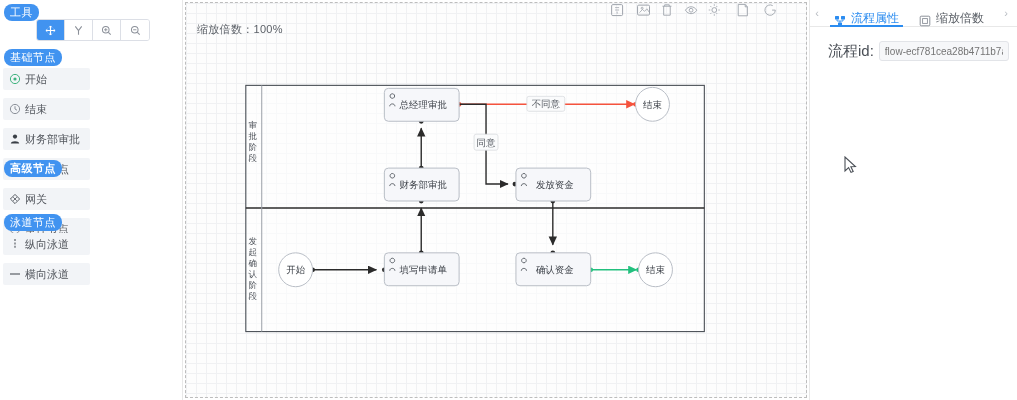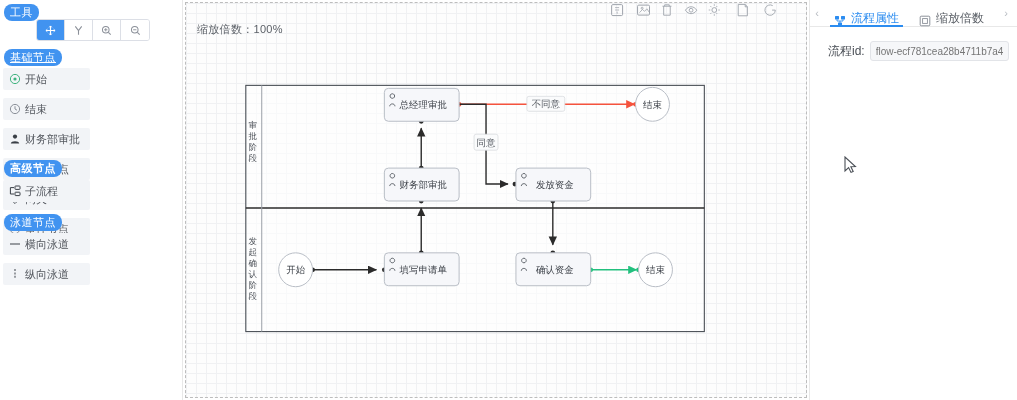--- a/index.html
+++ b/index.html
@@ -27,21 +27,21 @@
     background: #fff;
   }
   .tool-btn {
     width: 28px; height: 20px; display: flex; align-items: center; justify-content: center;
     border-right: 1px solid #dcdfe6; background: #fff; cursor: pointer;
   }
   .tool-btn:last-child { border-right: none; }
   .tool-btn.active { background: #4193f0; }
   .tool-btn svg { display: block; }
 
-  #basic-badge  { position: absolute; left: 4px; top: 49px; text-decoration: underline; }
+  #basic-badge  { position: absolute; left: 4px; top: 49px; }
   #adv-badge    { position: absolute; left: 4px; top: 160px; font-weight: bold; }
   #lane-badge   { position: absolute; left: 4px; top: 214px; font-family: Liberation Serif, serif; }
 
   .node-grid { position: absolute; left: 0; width: 183px; display: flex; flex-wrap: wrap; }
   #basic-grid { top: 68px; }
   #adv-grid   { top: 180px; }
   #lane-grid  { top: 233px; }
   .node-item {
     width: 87px; height: 22px; margin: 0 3px 8px 3px;
     background: #f2f4f7; border-radius: 2px;
@@ -83,21 +83,21 @@
   }
   .tab.active { color: #2b8cf0; }
   .tab.active::after {
     content: ""; position: absolute; left: 6px; right: 6px; bottom: 0;
     height: 2px; background: #2b8cf0;
   }
   .tab .tic { width: 12px; height: 12px; display: block; }
   #form-row {
     margin-top: 14px; display: flex; align-items: center; gap: 5px; padding: 0 8px 0 18px;
   }
-  #form-label { font-size: 12px; color: #4a4f56; white-space: nowrap; }
+  #form-label { font-size: 15px; color: #4a4f56; white-space: nowrap; }
   #flowid-input {
     flex: 1 1 auto; height: 20px; border: 1px solid #e2e4e8; border-radius: 3px;
     background: #f6f7f9; font-size: 10px; color: #b7bcc4; padding: 0 5px;
     font-family: "Liberation Sans", sans-serif; outline: none; min-width: 0;
   }
   #cursor { position: absolute; pointer-events: none; z-index: 50; }
 </style>
 </head>
 <body>
 
@@ -172,44 +172,34 @@
       </div>
       <div class="node-item">
         <svg class="ic" viewBox="0 0 12 12">
           <circle cx="6" cy="6" r="4.6" stroke="#8b9099" stroke-width="1" fill="none"></circle>
         </svg>
         <span>事件节点</span>
       </div>
     </div>
 
     <span class="badge" id="adv-badge">高级节点</span>
-    <div class="node-grid" id="adv-grid">
-      <div class="node-item">
-        <svg class="ic" viewBox="0 0 12 12">
-          <path d="M1.4 2.6 L5 2.6 M1.4 2.6 L1.4 9 L5 9" stroke="#3a3f46" stroke-width="1" fill="none"></path>
-          <rect x="6" y="1" width="5" height="3.4" rx=".6" stroke="#3a3f46" stroke-width="1" fill="none"></rect>
-          <rect x="6" y="7.2" width="5" height="3.4" rx=".6" stroke="#3a3f46" stroke-width="1" fill="none"></rect>
-        </svg>
-        <span>子流程</span>
-      </div>
-    </div>
 
     <span class="badge" id="lane-badge">泳道节点</span>
     <div class="node-grid" id="lane-grid">
       <div class="node-item">
         <svg class="ic" viewBox="0 0 12 12">
+          <path d="M6 1 L6 11" stroke="#5a5f66" stroke-width="1.2" stroke-dasharray="2 1.4"></path>
+        </svg>
+        <span>纵向泳道</span>
+      </div>
+      <div class="node-item">
+        <svg class="ic" viewBox="0 0 12 12">
           <path d="M1 6 L11 6" stroke="#5a5f66" stroke-width="1.2"></path>
         </svg>
         <span>横向泳道</span>
-      </div>
-      <div class="node-item">
-        <svg class="ic" viewBox="0 0 12 12">
-          <path d="M6 1 L6 11" stroke="#5a5f66" stroke-width="1.2" stroke-dasharray="2 1.4"></path>
-        </svg>
-        <span>纵向泳道</span>
       </div>
     </div>
   </div>
 
   <div id="canvas-wrap">
     <div id="canvas"></div>
     <div id="zoom-label">缩放倍数：100%</div>
 
     <svg id="diagram" viewBox="183 0 628 400">
       <defs>

